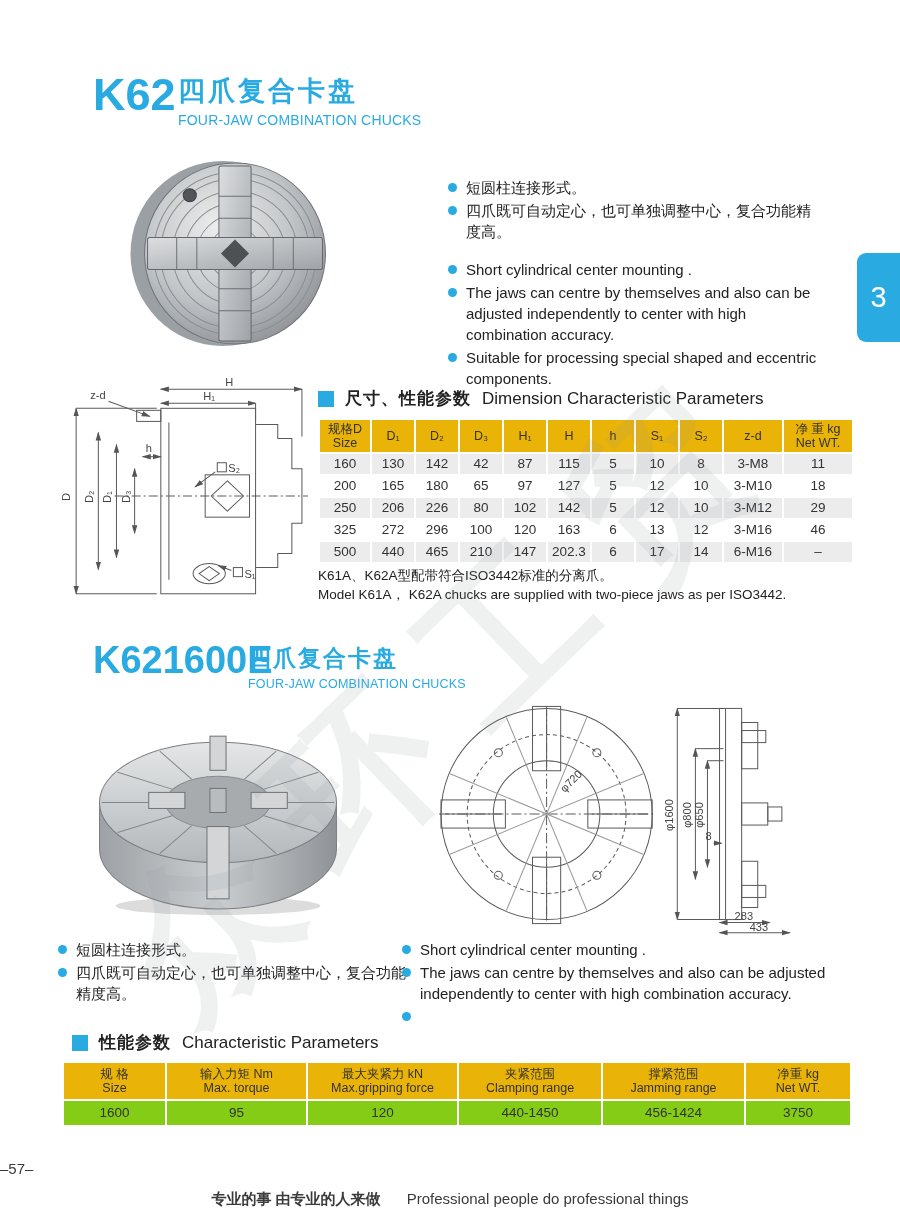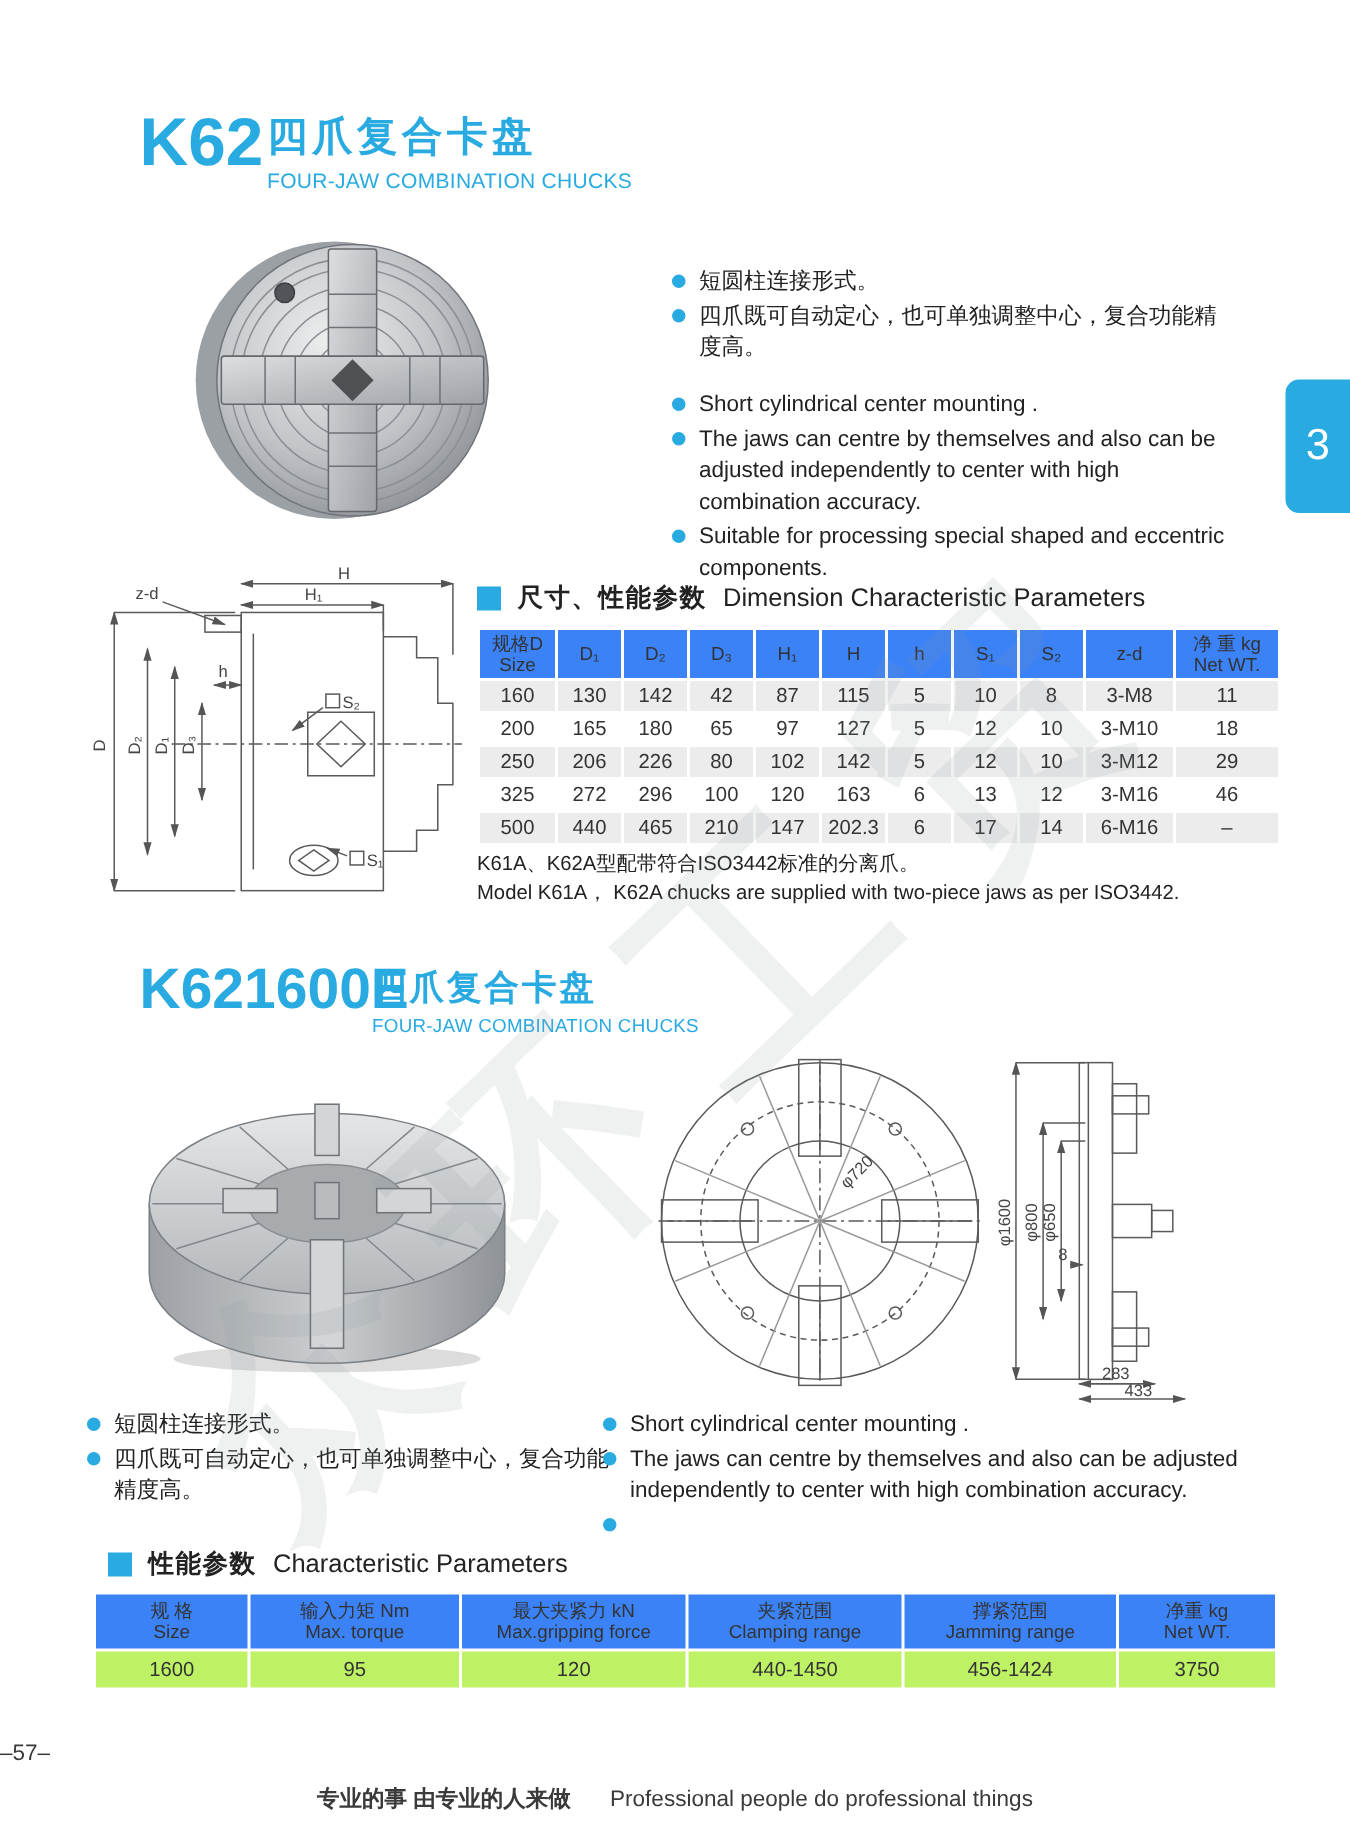--- a/index.html
+++ b/index.html
@@ -48,36 +48,36 @@
   .sec-title{position:absolute;display:flex;align-items:center;gap:11px;font-size:17px;color:#222;}
   .sec-title .sq{width:16px;height:16px;background:var(--blue);flex:0 0 16px;}
   .st-cn{font-weight:bold;letter-spacing:1px;}
   .st1{left:318px;top:387px;}
   .st2{left:72px;top:1031px;}
 
   
   table{position:absolute;border-collapse:collapse;table-layout:fixed;
         border-top:1px solid #cfcfcf;border-bottom:1px solid #cfcfcf;}
   th,td{text-align:center;border:2px solid #fff;padding:0;font-weight:normal;color:#333;}
-  thead th{background:#3b82f6;font-size:12.5px;line-height:14px;padding:2px 0;height:28px;vertical-align:middle;}
+  thead th{background:#eab308;font-size:12.5px;line-height:14px;padding:2px 0;height:28px;vertical-align:middle;}
   tbody td{font-size:13.5px;height:20px;line-height:20px;}
   .table1{left:318px;top:418px;width:536px;}
   .table1 th:nth-child(1){width:50px;}
   .table1 th:nth-child(10){width:58px;}
   .table1 th:nth-child(11){width:68px;}
   .table1 tbody tr:nth-child(odd) td{background:#ececec;}
   .table1 tbody tr:nth-child(even) td{background:#fff;}
   .table2{left:62px;top:1061px;width:790px;}
   .table2 th:nth-child(1){width:101px;}
   .table2 th:nth-child(2){width:139px;}
   .table2 th:nth-child(3){width:149px;margin-left:48px;}
   .table2 th:nth-child(4){width:142px;}
   .table2 th:nth-child(5){width:141px;}
   .table2 thead th{height:32px;}
-  .table2 tbody td{background:#bef264;height:24px;line-height:24px;}
+  .table2 tbody td{background:#84cc16;height:24px;line-height:24px;}
 
   
   .note{position:absolute;left:318px;top:566px;font-size:13.5px;line-height:19px;color:#222;}
 
   
   .footer-slogan{position:absolute;left:0;right:0;top:1190px;text-align:center;font-size:15px;color:#3a3a3a;}
   .footer-slogan .fs-cn{font-weight:bold;margin-right:22px;}
   .page-num{position:absolute;left:0;right:0;top:1160px;text-align:left;font-size:15px;color:#3a3a3a;}
 </style>
 </head>

